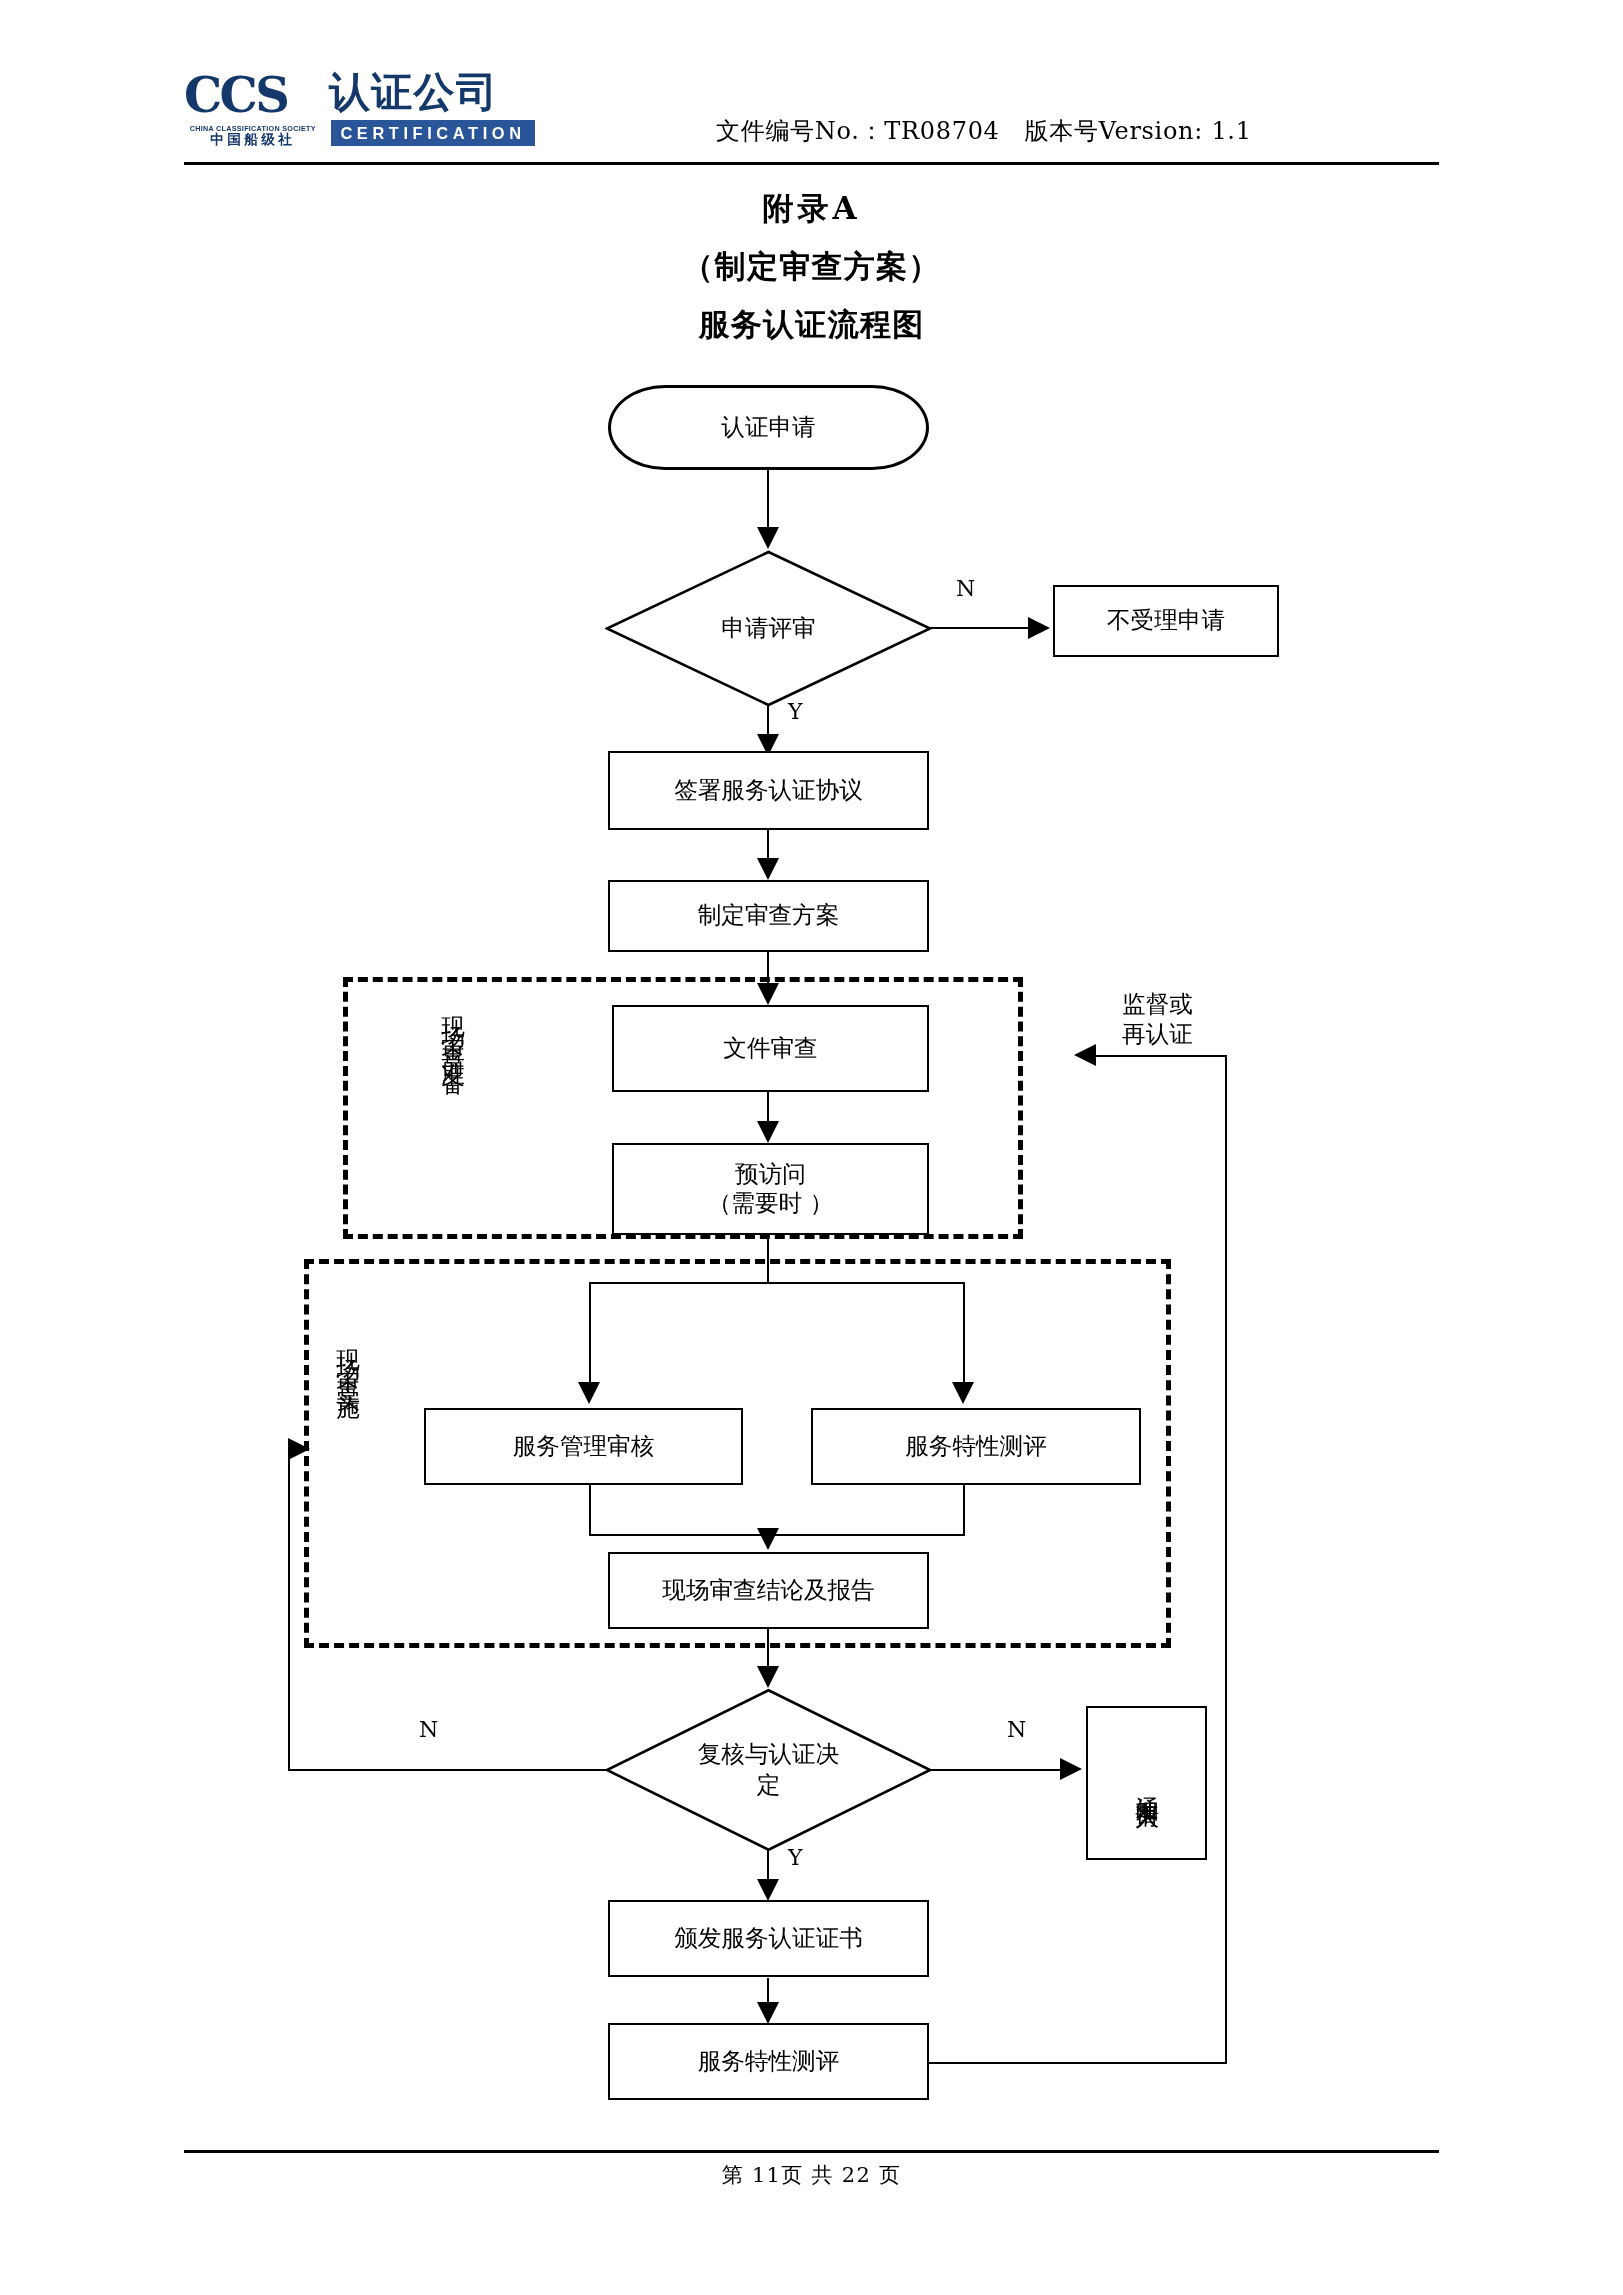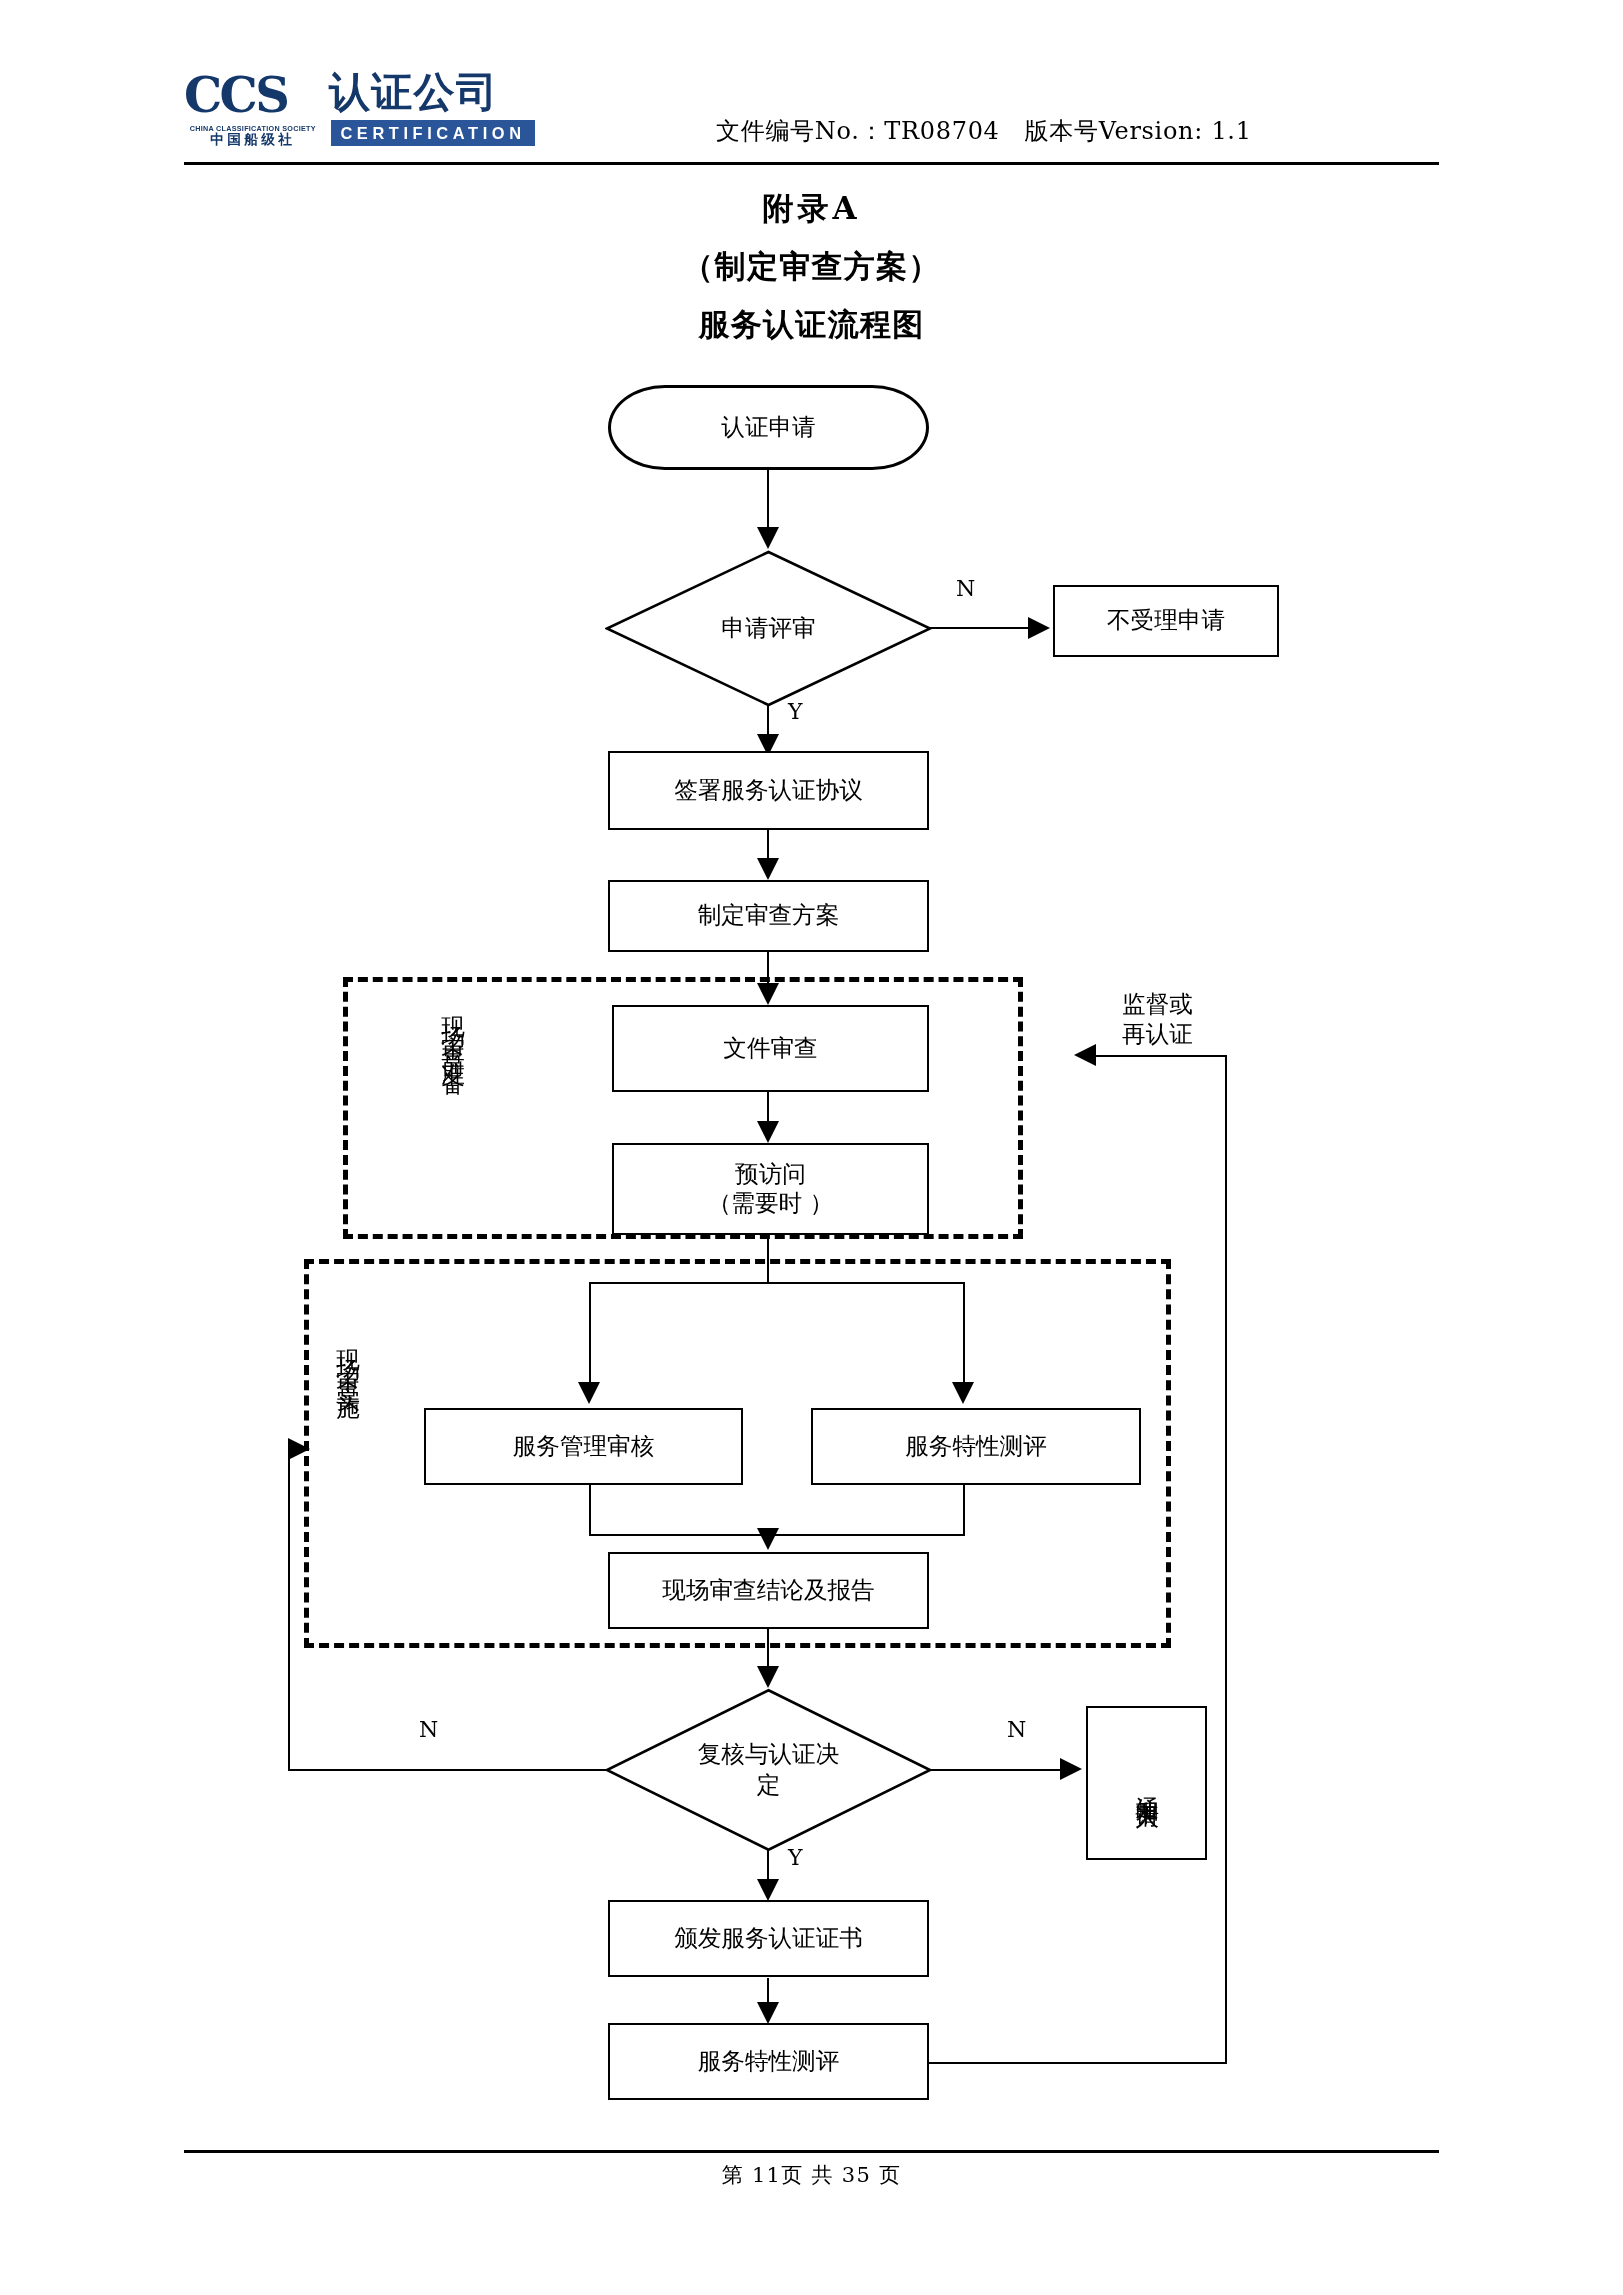--- a/index.html
+++ b/index.html
@@ -202,16 +202,16 @@
   <div class="yn" style="left:419px;top:1717px;">N</div>
 
   <div class="ln h" style="left:928px;top:2062px;width:299px;"></div>
   <div class="ln v" style="left:1225px;top:1055px;height:1009px;"></div>
   <div class="ln h" style="left:1096px;top:1055px;width:130px;"></div>
   <div class="arrow left" style="left:1074px;top:1044px;"></div>
   <div class="sidenote" style="left:1087px;top:989px;width:141px;white-space:pre-line;">监督或
 再认证</div>
 
   <div id="footer-rule"></div>
-  <div id="footer-text">第 11页   共 35 页</div>
+  <div id="footer-text">第 11页   共 22 页</div>
 
 </div>
 
 
 </body></html>

